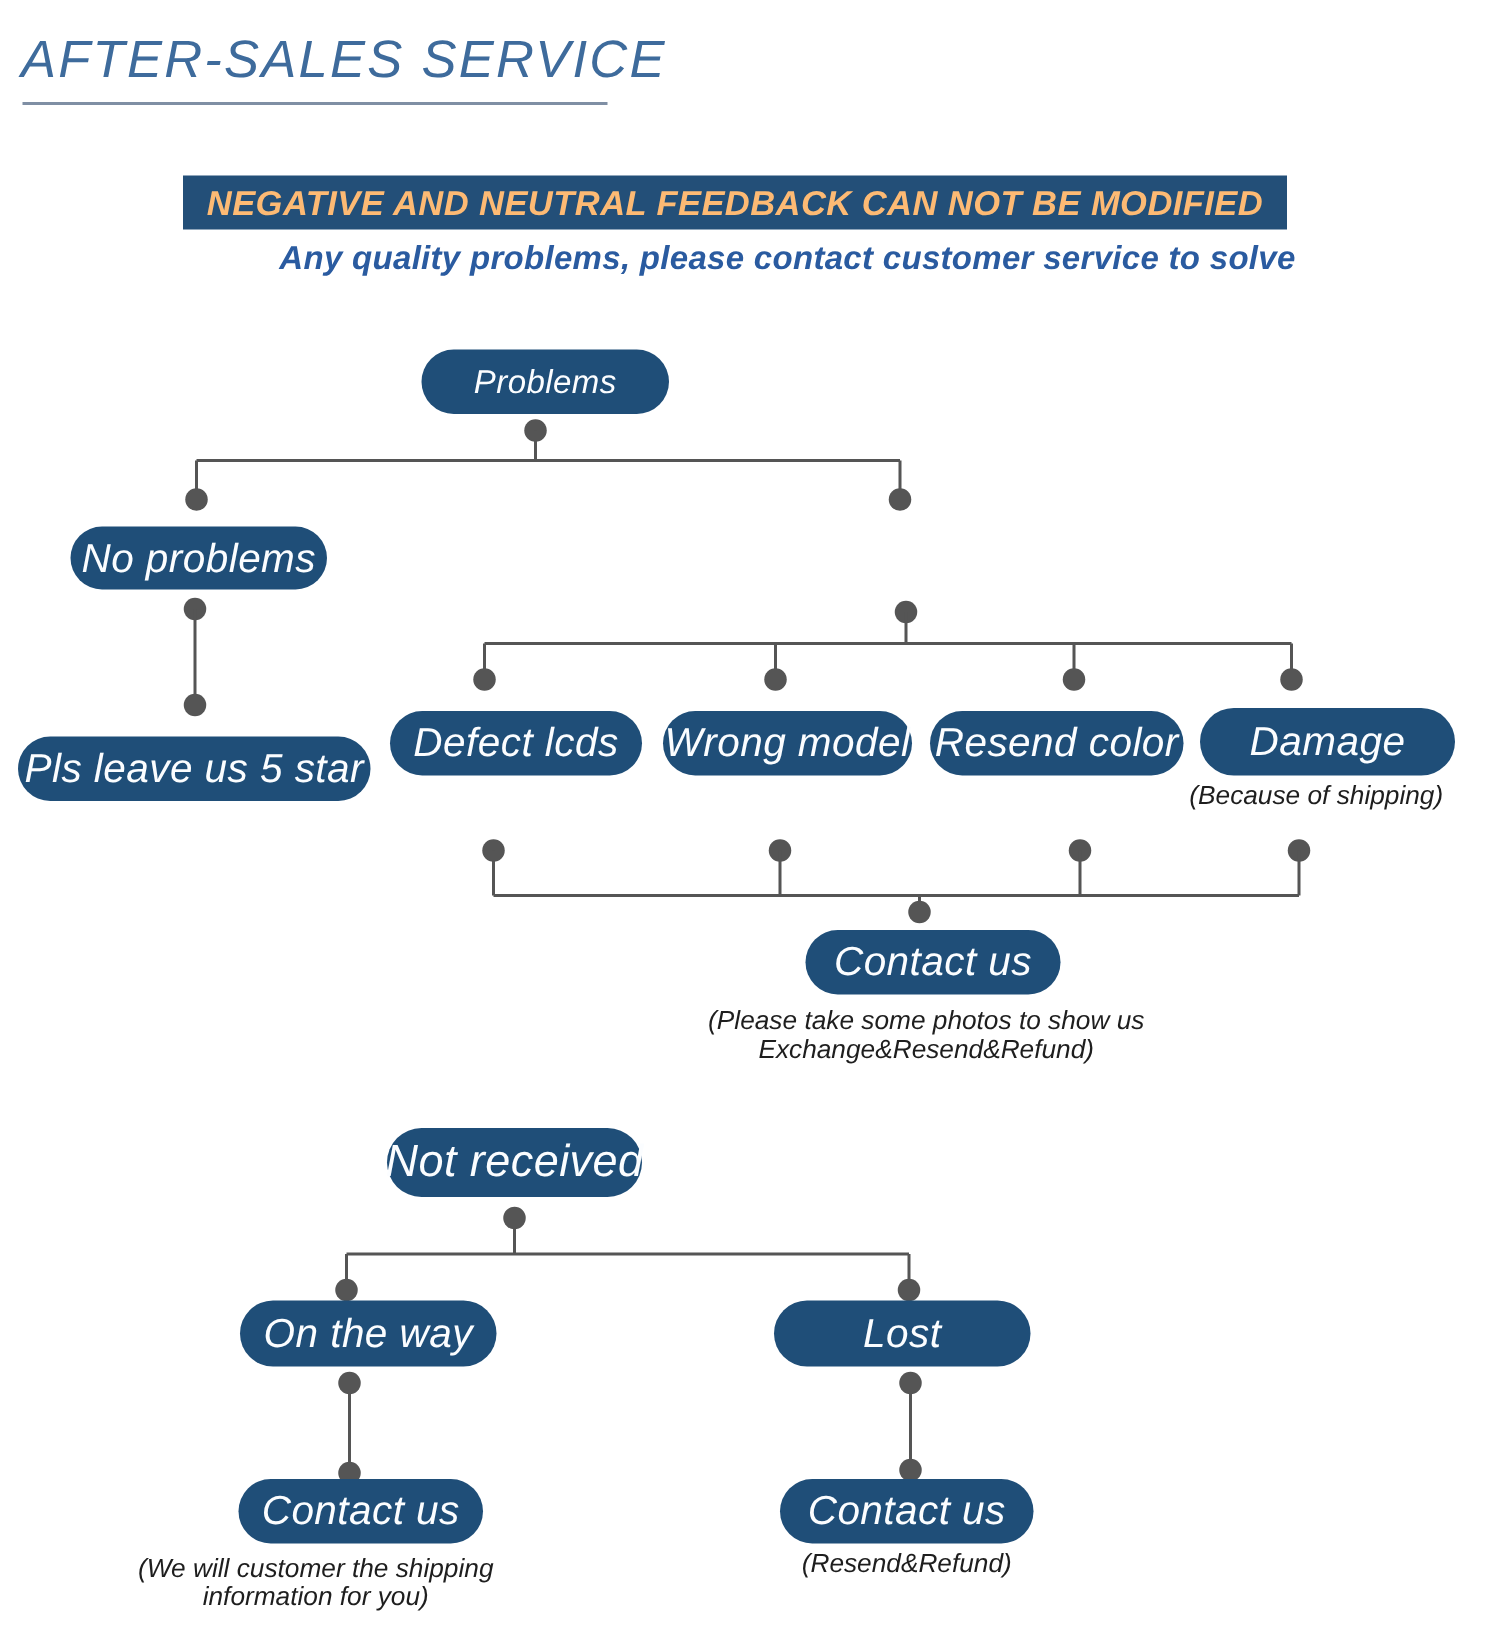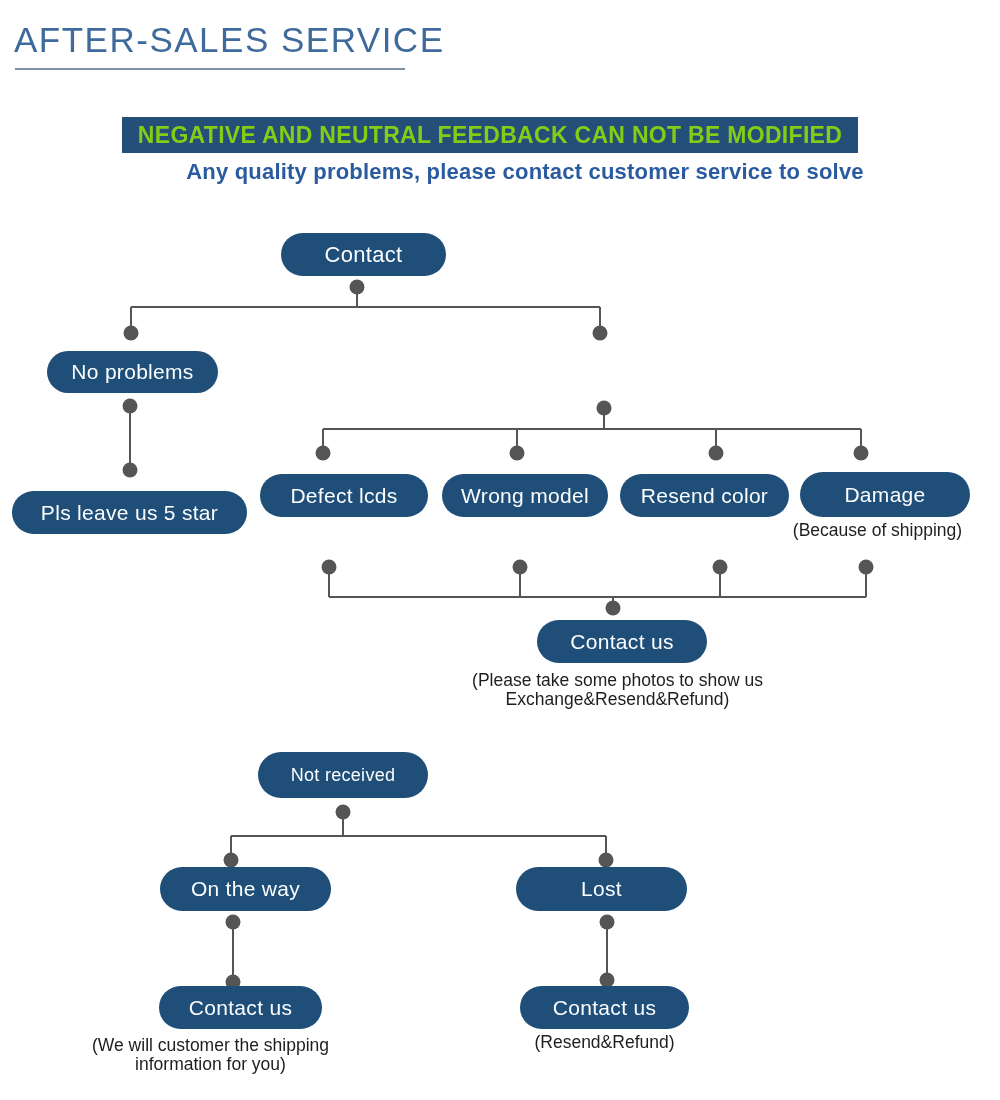--- a/index.html
+++ b/index.html
@@ -1,48 +1,48 @@
 <!DOCTYPE html>
 <html><head>
 <meta charset="utf-8">
 <style>
   html,body{margin:0;padding:0;}
   body{
     width:1000px;height:1100px;background:#ffffff;
     font-family:"Liberation Sans","DejaVu Sans",sans-serif;
     position:relative;overflow:hidden;
   }
-  .stage{position:absolute;left:0;top:0;width:1000px;height:1012px;}
+  .stage{position:absolute;left:0;top:0;width:1000px;height:1012px;font-style:italic;}
 
   .page-title{
     position:absolute;left:14px;top:20px;
     font-size:35px;font-weight:400;letter-spacing:1.5px;
     color:#3e6b9c;
   }
   .title-underline{
     position:absolute;left:15px;top:68px;width:390px;height:2px;
     background:#7f8fa4;
   }
 
   .banner{
     position:absolute;left:122px;top:117px;width:736px;height:36px;
-    background:#234f78;color:#84cc16;
+    background:#234f78;color:#fdba74;
     display:flex;align-items:center;justify-content:center;
     font-size:23px;font-weight:700;letter-spacing:0.3px;
   }
   .subtitle{
     position:absolute;left:0;top:159px;width:1000px;
     text-align:center;color:#2a5ba0;
     font-size:22px;font-weight:700;letter-spacing:0.2px;padding-left:25px;
   }
 
   .pill{
     position:absolute;background:#1f4e78;color:#fbfdff;
     border-radius:23px;display:flex;align-items:center;justify-content:center;
-    font-size:21px;font-weight:400;letter-spacing:0.3px;white-space:nowrap;
+    font-size:27px;font-weight:400;letter-spacing:0.3px;white-space:nowrap;
   }
 
   .note{
     position:absolute;color:#1e1e1e;text-align:center;
     font-size:17.5px;line-height:19px;font-weight:400;
   }
 
   svg.connectors{position:absolute;left:0;top:0;}
 </style>
 </head>
@@ -90,21 +90,21 @@
 
     <circle cx="233" cy="922" r="7.5" fill="#555555" stroke="none"></circle>
     <path d="M233 922 V982"></path>
     <circle cx="233" cy="982" r="7.5" fill="#555555" stroke="none"></circle>
 
     <circle cx="607" cy="922" r="7.5" fill="#555555" stroke="none"></circle>
     <path d="M607 922 V980"></path>
     <circle cx="607" cy="980" r="7.5" fill="#555555" stroke="none"></circle>
   </svg>
 
-  <div class="pill" style="left:281px;top:233px;width:165px;height:43px;font-size:22px;">Contact</div>
+  <div class="pill" style="left:281px;top:233px;width:165px;height:43px;font-size:22px;">Problems</div>
 
   <div class="pill" style="left:47px;top:351px;width:171px;height:42px;">No problems</div>
 
 
   <div class="pill" style="left:12px;top:491px;width:235px;height:43px;">Pls leave us 5 star</div>
 
   <div class="pill" style="left:260px;top:474px;width:168px;height:43px;">Defect lcds</div>
 
   <div class="pill" style="left:442px;top:474px;width:166px;height:43px;">Wrong model</div>
 
@@ -114,21 +114,21 @@
 
   <div class="note" style="left:770px;top:521px;width:215px;">(Because of shipping)</div>
 
   <div class="pill" style="left:537px;top:620px;width:170px;height:43px;">Contact us</div>
 
   <div class="note" style="left:425px;top:671px;width:385px;">
     <div>(Please take some photos to show us</div>
     <div>Exchange&amp;Resend&amp;Refund)</div>
   </div>
 
-  <div class="pill" style="left:258px;top:752px;width:170px;height:46px;font-size:18px;">Not received</div>
+  <div class="pill" style="left:258px;top:752px;width:170px;height:46px;font-size:30px;">Not received</div>
 
   <div class="pill" style="left:160px;top:867px;width:171px;height:44px;">On the way</div>
 
   <div class="pill" style="left:516px;top:867px;width:171px;height:44px;">Lost</div>
 
   <div class="pill" style="left:159px;top:986px;width:163px;height:43px;">Contact us</div>
 
   <div class="note" style="left:83px;top:1036px;width:255px;">
     <div>(We will customer the shipping</div>
     <div>information for you)</div>

